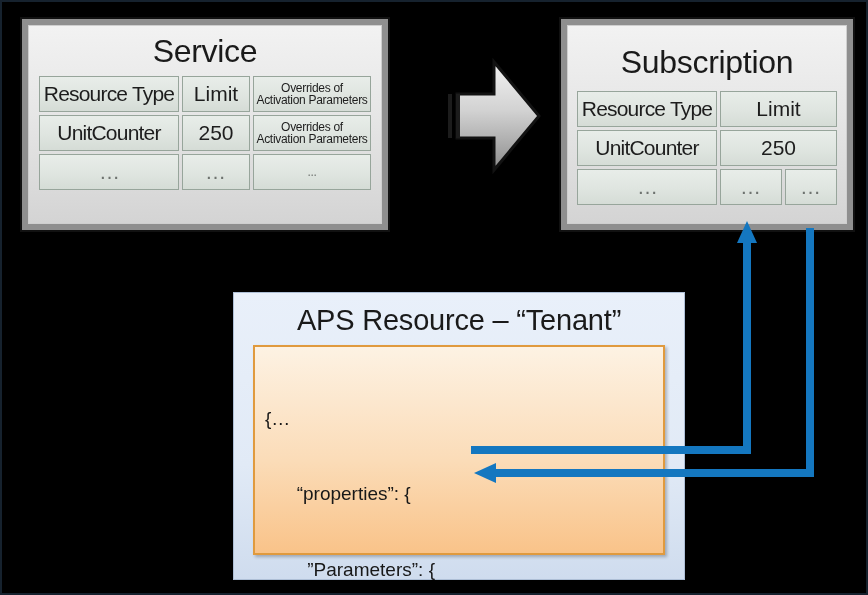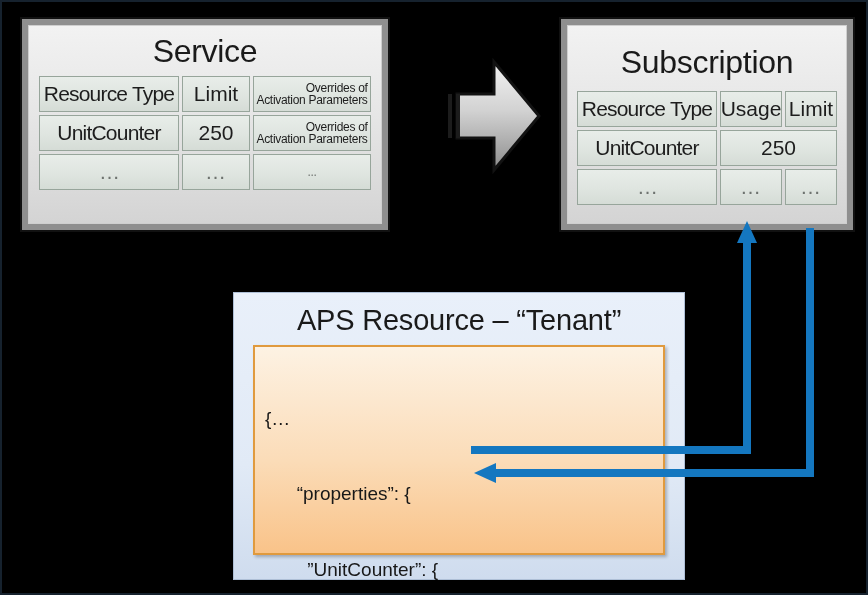--- a/index.html
+++ b/index.html
@@ -24,21 +24,21 @@
   
   .tbl{display:flex;flex-direction:column;gap:3px;width:100%;box-sizing:border-box;}
   .trow{display:flex;gap:3px;}
   .tcell{box-sizing:border-box;
          background:linear-gradient(180deg,#e8ede9 0%,#dfe5e0 55%,#d5dcd6 100%);
          border:1px solid #97a59b;
          color:#1d1d1d;
          display:flex;align-items:center;justify-content:center;
          text-align:center;line-height:1.05;overflow:hidden;}
   .tcell.small{font-size:12px;letter-spacing:-0.3px;}
-  .tcell .two{display:block;text-align:right;}
+  .tcell .two{display:block;}
   .dots{color:#6e736f;letter-spacing:1px;}
 
   
   #svc{left:18px;top:15px;width:370px;height:215px;}
   #svc .gtitle{font-size:32px;margin-top:9px;}
   #svc .tbl{margin-top:8px;padding:0 10px;}
   #svc .trow{height:36px;}
   #svc .c1{width:140px;font-size:21px;letter-spacing:-0.8px;}
   #svc .c2{width:68px;font-size:21px;}
   #svc .c3{flex:1;}
@@ -118,21 +118,20 @@
     </div>
   </div>
 
   <div class="gpanel" id="sub">
     <div class="gpanel-inner">
       <div class="gtitle">Subscription</div>
 
       <div class="tbl">
         <div class="trow">
           <div class="tcell c1">Resource Type</div>
-          <div class="tcell c2">Usage</div>
           <div class="tcell c3">Limit</div>
         </div>
         <div class="trow">
           <div class="tcell c1">UnitCounter</div>
           <div class="tcell c3">250</div>
         </div>
         <div class="trow">
           <div class="tcell c1 dots">…</div>
           <div class="tcell c2 dots">…</div>
           <div class="tcell c3 dots">…</div>
@@ -152,21 +151,21 @@
     <path d="M18,37 L55,37 L55,5 L100,59 L55,113 L55,81 L18,81 Z" fill="url(#agrad)" stroke="#121212" stroke-width="3" stroke-linejoin="miter"></path>
     <rect x="9" y="37" width="4" height="44" fill="#1c1c1c"></rect>
     <rect x="17" y="37" width="4" height="44" fill="#1c1c1c"></rect>
   </svg>
 
   <div id="aps">
     <div class="gtitle">APS Resource – “Tenant”</div>
     <div id="json">
       <span class="jl">{…</span>
       <span class="jl">      “properties”: {</span>
-      <span class="jl">        ”UnitCounter”: {</span>
+      <span class="jl">        ”Parameters”: {</span>
       
       
       
       
       
     </div>
   </div>
 
   <svg id="connectors" viewBox="0 0 868 595">
 

